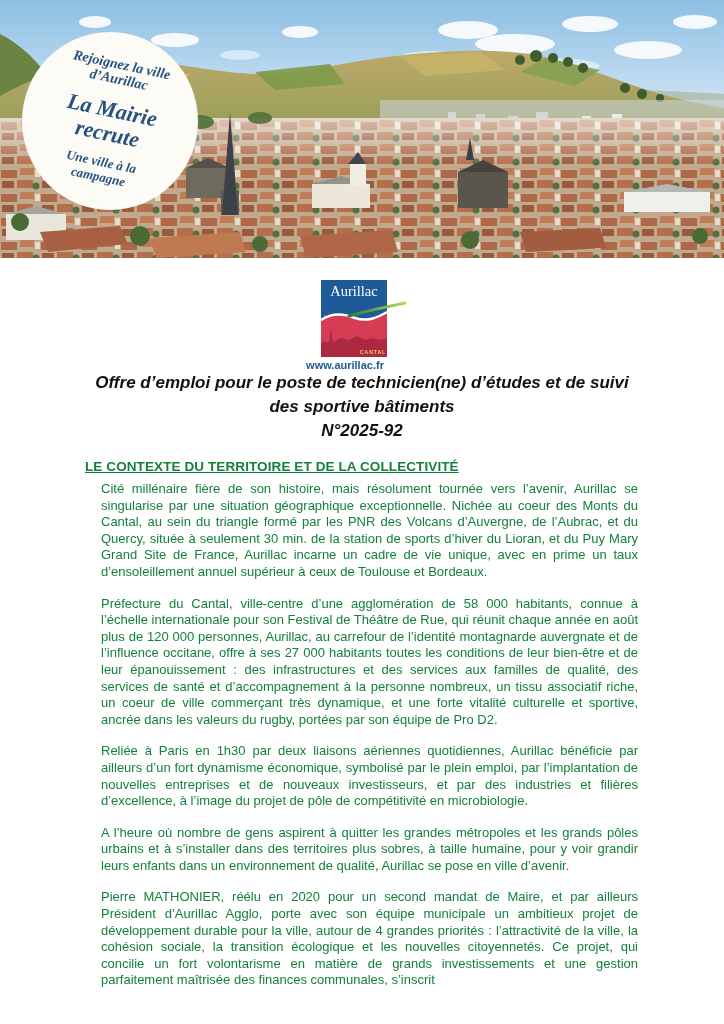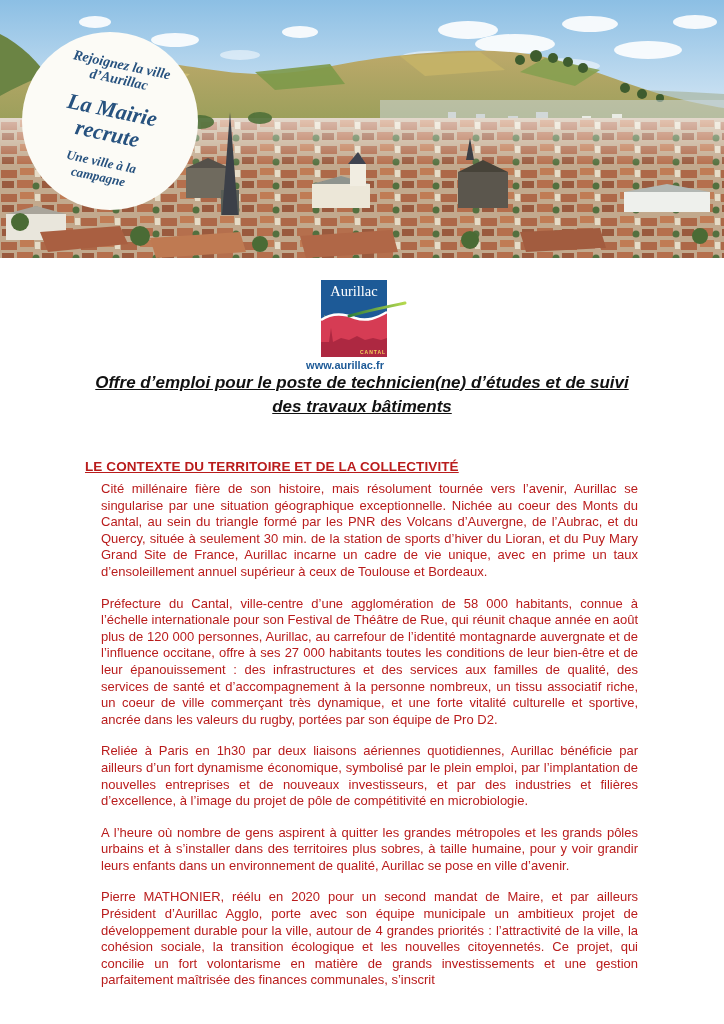--- a/index.html
+++ b/index.html
@@ -31,23 +31,23 @@
   .logo-url {
     position:absolute; top:79px; left:24px; transform:translateX(-50%);
     white-space:nowrap; font-weight:bold; font-size:11px; color:#1d5a97;
   }
   
   .title {
     position:absolute; top:371px; left:0; width:724px; text-align:center;
     color:#111; font-weight:bold; font-style:italic;
     font-size:17px; line-height:24px;
   }
-  .title div { text-decoration:underline; }
-  
-  .content { position:absolute; left:85px; top:459px; width:553px; color:#b91c1c; }
+  .title div { }
+  
+  .content { position:absolute; left:85px; top:459px; width:553px; color:#15803d; }
   .section-heading {
     font-size:13.5px; font-weight:bold; text-decoration:underline;
     margin:0 0 7px 0; letter-spacing:0.1px;
   }
   .content p {
     font-size:13px; line-height:16.6px; text-align:justify;
     margin:0 0 15px 16px;
   }
 </style>
 </head>
@@ -226,21 +226,22 @@
       <path d="M0,40 C12,32 24,34 34,38 C46,42 56,38 66,32" fill="none" stroke="#ffffff" stroke-width="2.5"></path>
       <path d="M0,62 L8,62 L10,48 L12,62 L20,58 L28,60 L36,56 L44,60 L52,58 L60,60 L66,58 L66,77 L0,77 Z" fill="#a92740" opacity="0.92"></path>
       <text x="52" y="74" text-anchor="middle" fill="#f2d35c" font-weight="bold" font-family="Liberation Sans, sans-serif" font-size="5" letter-spacing="1">CANTAL</text>
       <path d="M28,36 C45,31 60,28 84,23" fill="none" stroke="url(#greeng)" stroke-width="3" stroke-linecap="round"></path>
     </svg>
     <div class="logo-url">www.aurillac.fr</div>
   </div>
 
   <div class="title">
     <div>Offre d’emploi pour le poste de technicien(ne) d’études et de suivi</div>
-    <div>des travaux bâtiments</div>
+    <div>des sportive bâtiments</div>
+    <div>N°2025-92</div>
   </div>
 
   <div class="content">
     <h2 class="section-heading">LE CONTEXTE DU TERRITOIRE ET DE LA COLLECTIVITÉ</h2>
     <p>Cité millénaire fière de son histoire, mais résolument tournée vers l’avenir, Aurillac se singularise par une situation géographique exceptionnelle. Nichée au coeur des Monts du Cantal, au sein du triangle formé par les PNR des Volcans d’Auvergne, de l’Aubrac, et du Quercy, située à seulement 30 min. de la station de sports d’hiver du Lioran, et du Puy Mary Grand Site de France, Aurillac incarne un cadre de vie unique, avec en prime un taux d’ensoleillement annuel supérieur à ceux de Toulouse et Bordeaux.</p>
     <p>Préfecture du Cantal, ville-centre d’une agglomération de 58 000 habitants, connue à l’échelle internationale pour son Festival de Théâtre de Rue, qui réunit chaque année en août plus de 120 000 personnes, Aurillac, au carrefour de l’identité montagnarde auvergnate et de l’influence occitane, offre à ses 27 000 habitants toutes les conditions de leur bien-être et de leur épanouissement : des infrastructures et des services aux familles de qualité, des services de santé et d’accompagnement à la personne nombreux, un tissu associatif riche, un coeur de ville commerçant très dynamique, et une forte vitalité culturelle et sportive, ancrée dans les valeurs du rugby, portées par son équipe de Pro D2.</p>
     <p>Reliée à Paris en 1h30 par deux liaisons aériennes quotidiennes, Aurillac bénéficie par ailleurs d’un fort dynamisme économique, symbolisé par le plein emploi, par l’implantation de nouvelles entreprises et de nouveaux investisseurs, et par des industries et filières d’excellence, à l’image du projet de pôle de compétitivité en microbiologie.</p>
     <p>A l’heure où nombre de gens aspirent à quitter les grandes métropoles et les grands pôles urbains et à s’installer dans des territoires plus sobres, à taille humaine, pour y voir grandir leurs enfants dans un environnement de qualité, Aurillac se pose en ville d’avenir.</p>
     <p>Pierre MATHONIER, réélu en 2020 pour un second mandat de Maire, et par ailleurs Président d’Aurillac Agglo, porte avec son équipe municipale un ambitieux projet de développement durable pour la ville, autour de 4 grandes priorités : l’attractivité de la ville, la cohésion sociale, la transition écologique et les nouvelles citoyennetés. Ce projet, qui concilie un fort volontarisme en matière de grands investissements et une gestion parfaitement maîtrisée des finances communales, s’inscrit</p>
   </div>

